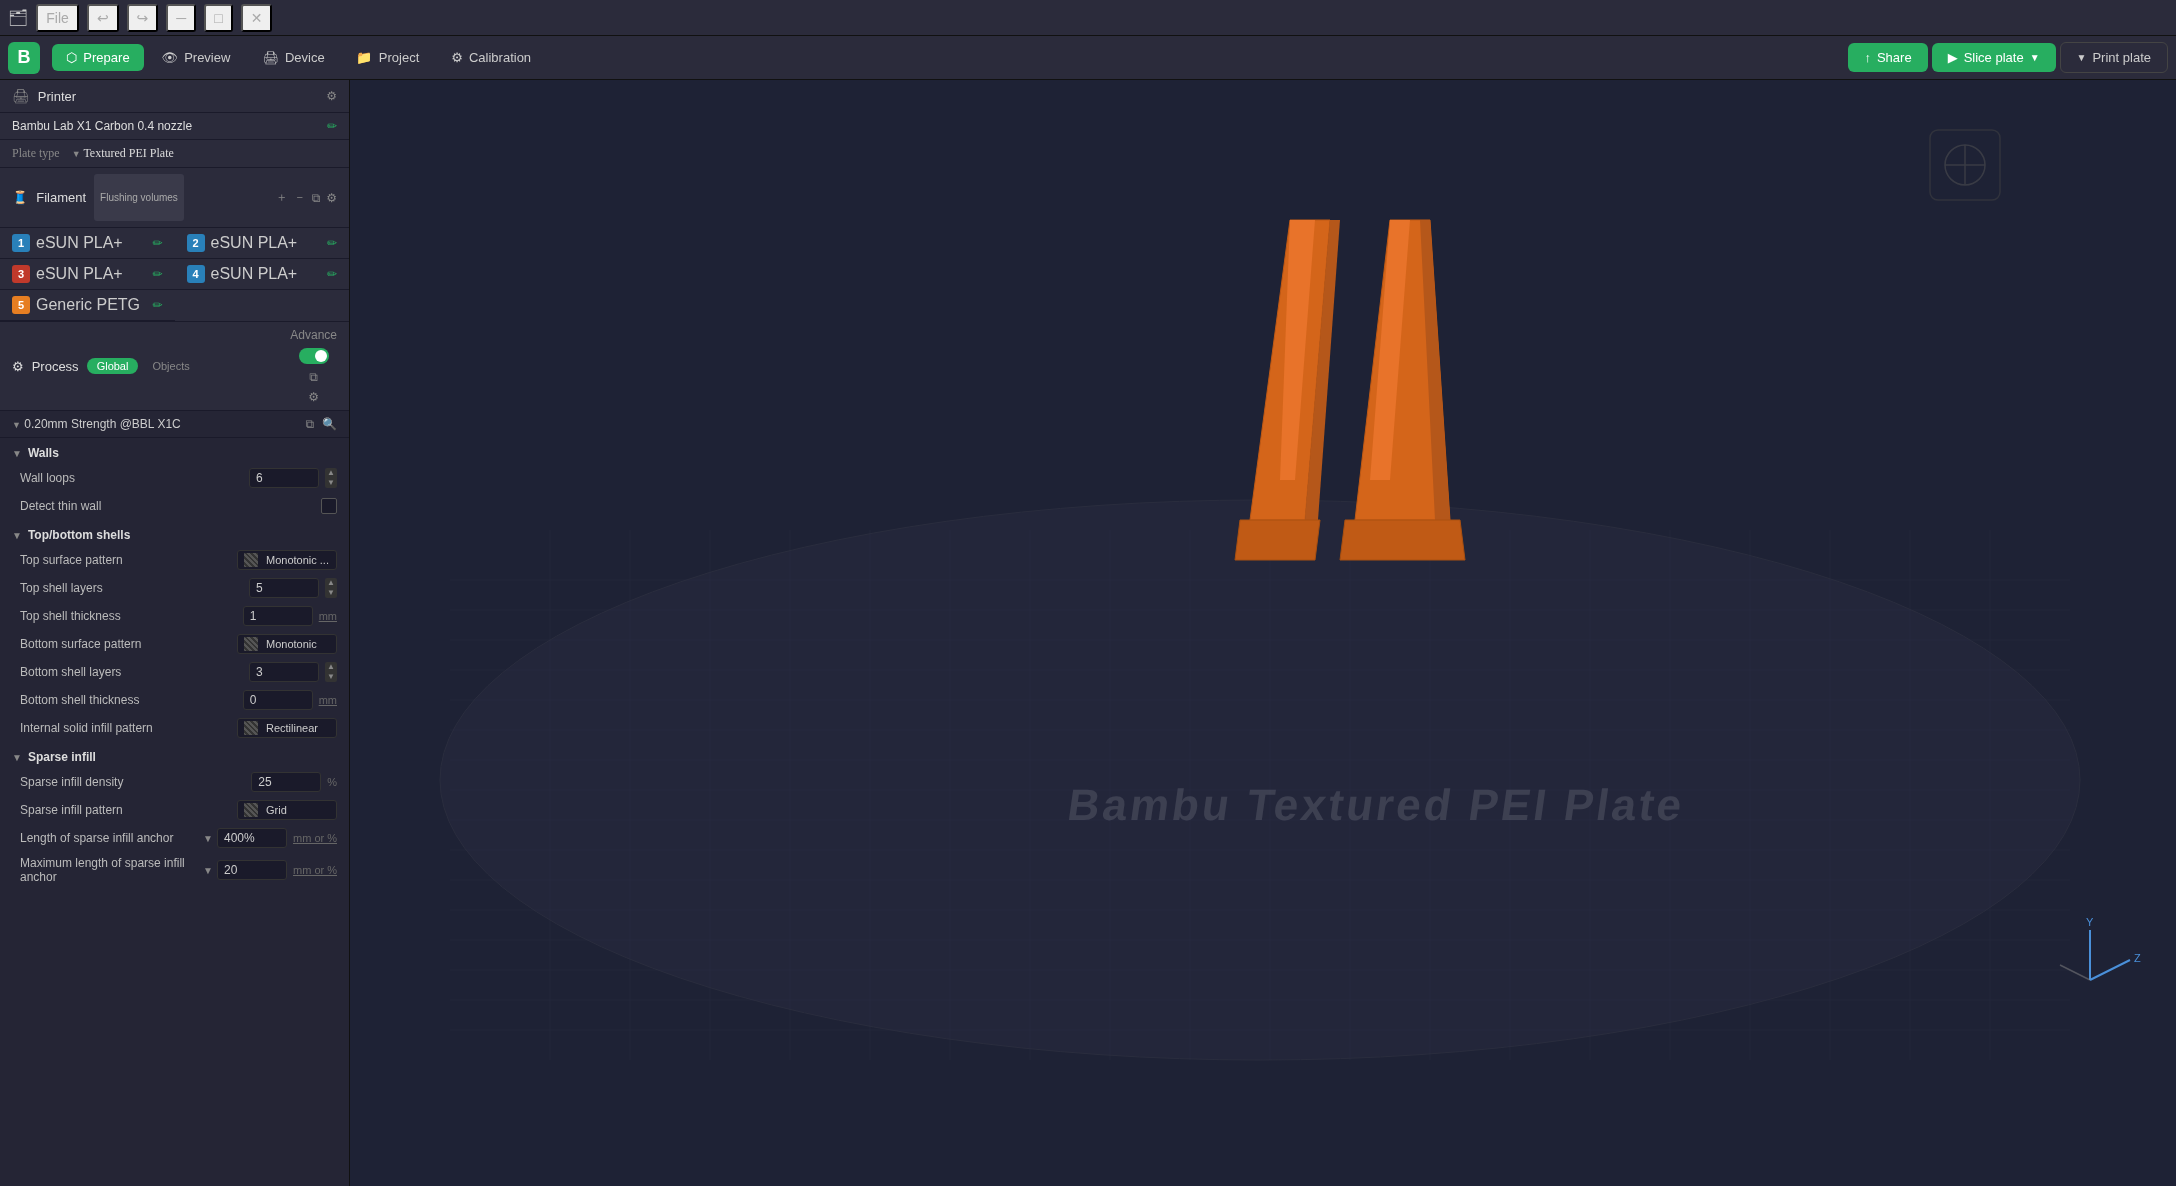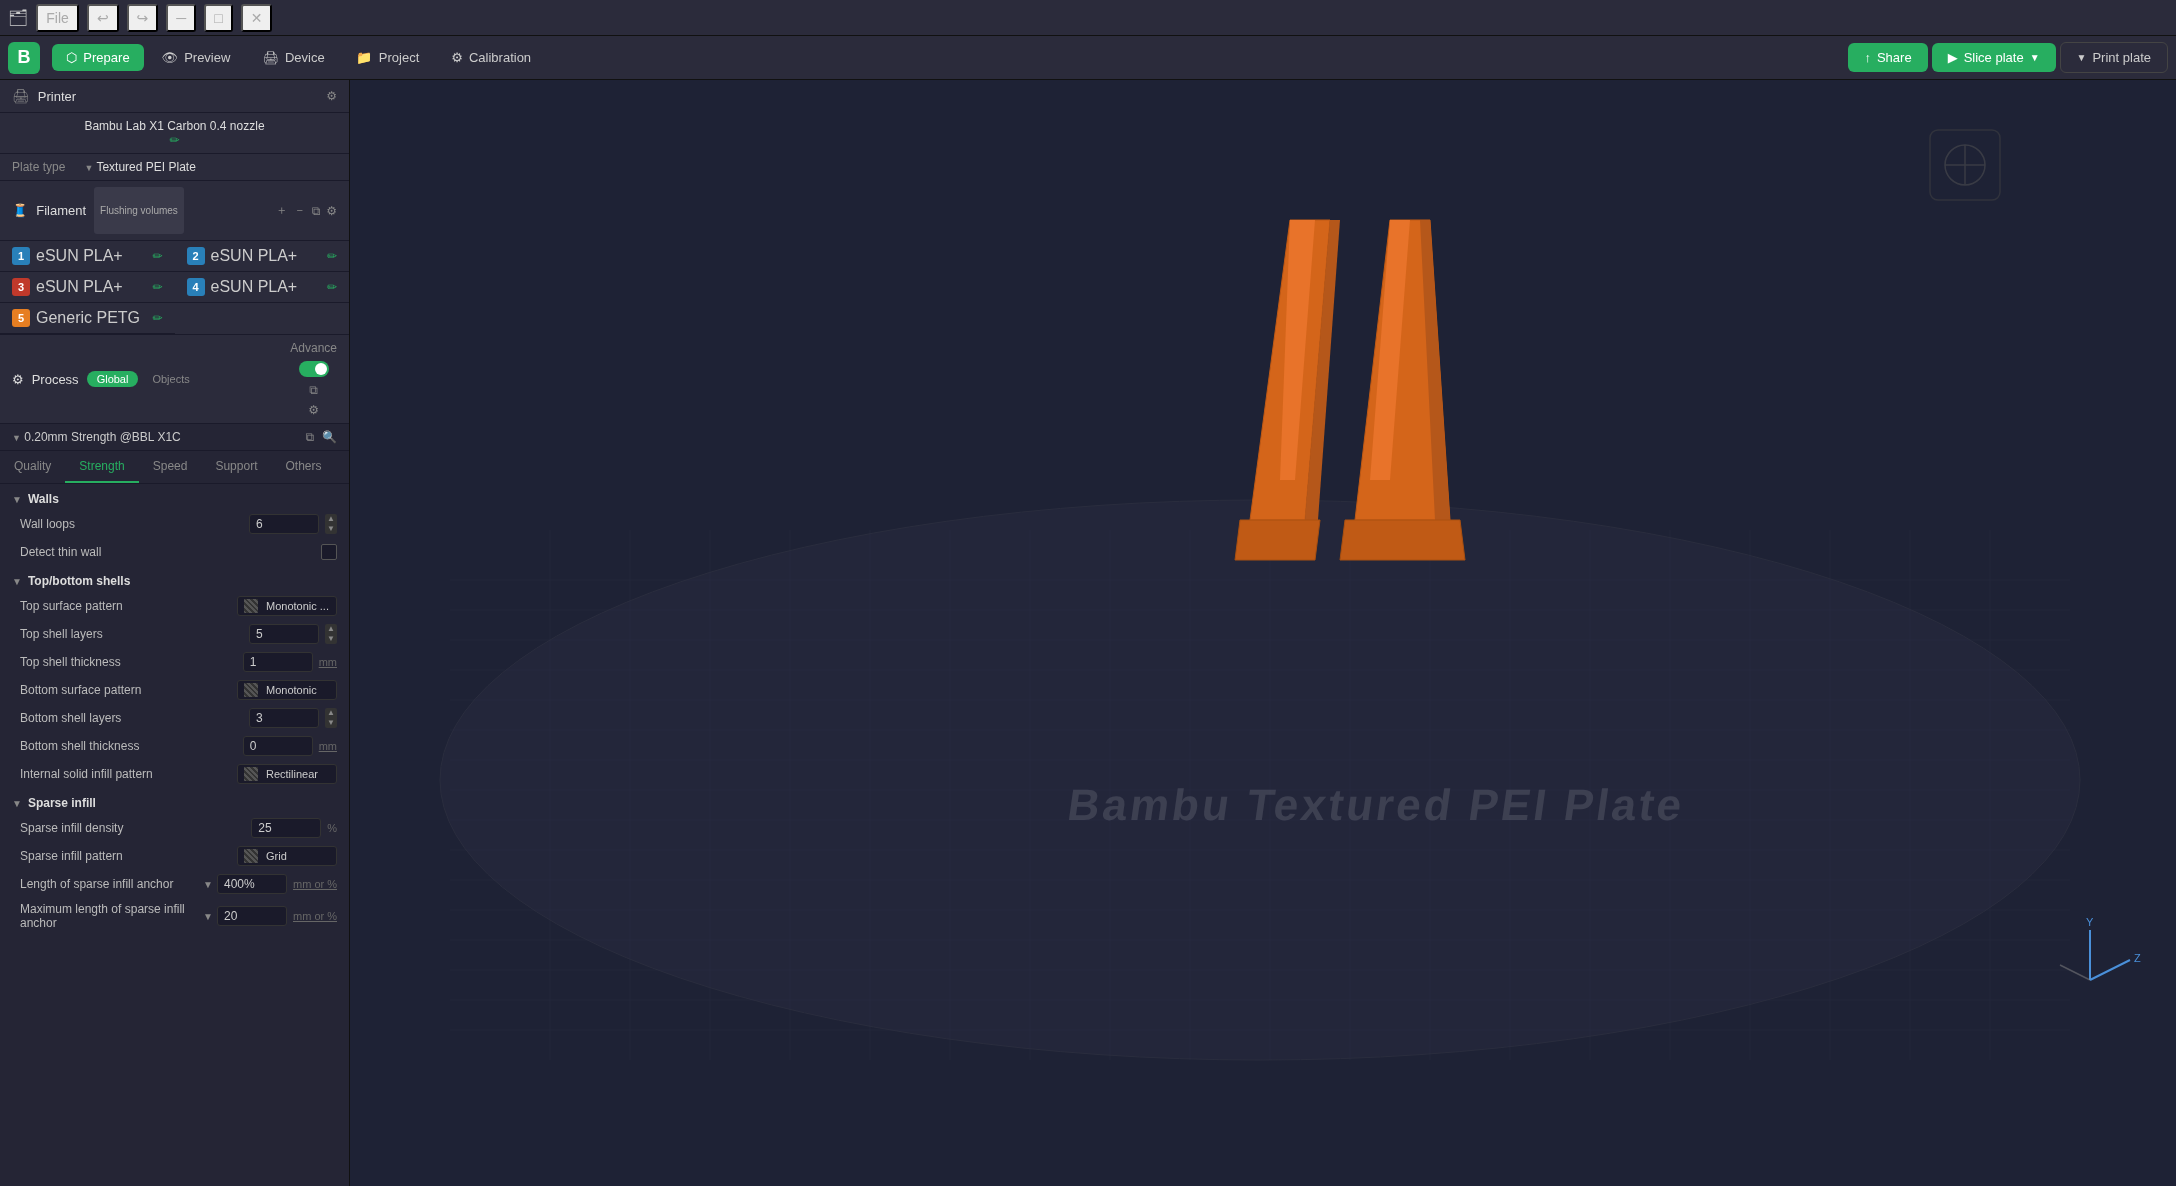--- a/index.html
+++ b/index.html
@@ -112,30 +112,30 @@
       border-bottom: 1px solid #1a1a2a;
       cursor: pointer;
     }
     .section-header-left { display: flex; align-items: center; gap: 8px; color: #ddd; font-size: 13px; }
     .section-icon { color: #888; font-size: 14px; }
     
     .printer-detail {
       padding: 6px 12px;
       background: #2b2b3b;
       border-bottom: 1px solid #1a1a2a;
-      display: flex; align-items: center; justify-content: space-between; flex-direction: column;
+      display: flex; align-items: center; justify-content: space-between;
     }
     .printer-name { color: #ddd; font-size: 12px; }
     .printer-link { color: #27ae60; font-size: 12px; cursor: pointer; }
     
     .plate-type-row {
       padding: 6px 12px;
       background: #2b2b3b;
       border-bottom: 1px solid #1a1a2a;
-      display: flex; align-items: center; gap: 19px;
+      display: flex; align-items: center; gap: 12px; font-family: Liberation Serif, serif;
     }
     .plate-label { color: #888; font-size: 12px; }
     .plate-value { color: #ddd; font-size: 12px; }
     
     
     .filament-header {
       display: flex; align-items: center; justify-content: space-between;
       padding: 6px 12px;
       background: #2b2b3b;
       border-bottom: 1px solid #1a1a2a;
@@ -475,27 +475,20 @@
       <span class="preset-name">
         <span style="color:#888; font-size:9px;">▼</span>
         <span>0.20mm Strength @BBL X1C</span>
       </span>
       <div class="preset-actions">
         <span>⧉</span>
         <span>🔍</span>
       </div>
     </div>
 
-    <div class="process-tabs">
-      <span class="ptab">Quality</span>
-      <span class="ptab active">Strength</span>
-      <span class="ptab">Speed</span>
-      <span class="ptab">Support</span>
-      <span class="ptab">Others</span>
-    </div>
 
     <div class="settings-panel">
 
       <div class="group-header">
         <span class="group-icon">▼</span>
         <span>Walls</span>
       </div>
 
       <div class="setting-row">
         <span class="setting-label">Wall loops</span>

